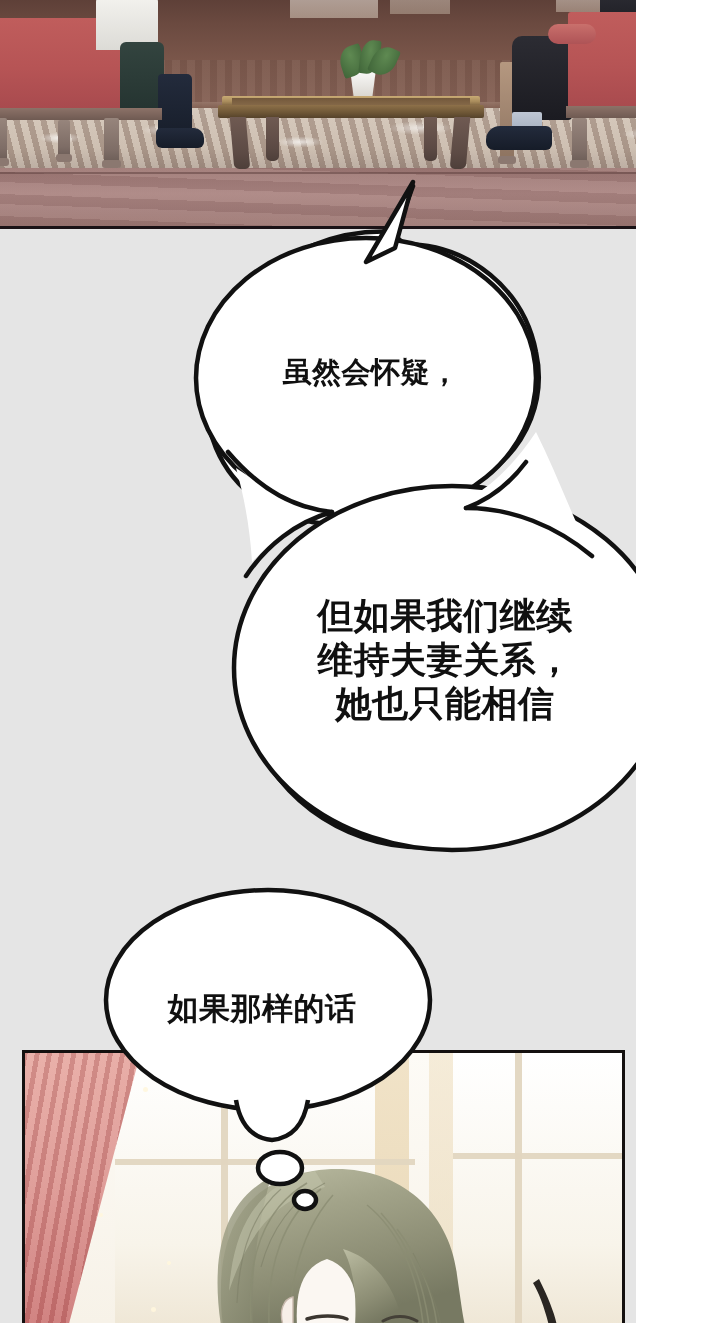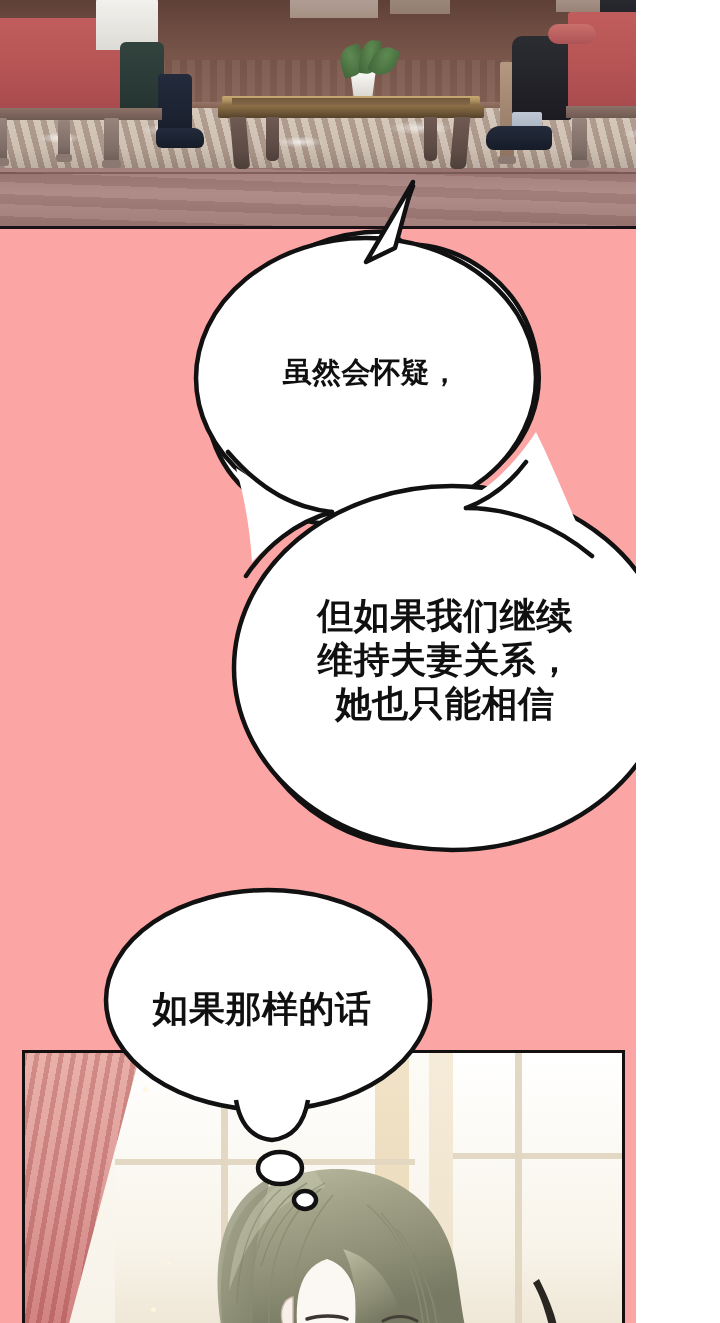--- a/index.html
+++ b/index.html
@@ -7,21 +7,21 @@
     padding: 0;
     background: #ffffff;
   }
   body {
     font-family: "Liberation Sans", sans-serif;
   }
   #page {
     position: relative;
     width: 636px;
     height: 1323px;
-    background: #fca5a5;
+    background: #e5e5e5;
     overflow: hidden;
   }
 
   
   .panel-top {
     position: absolute;
     left: 0;
     top: 0;
     width: 720px;
     height: 226px;
@@ -197,21 +197,21 @@
     left: 206px; top: 352px; width: 330px;
     font-size: 29px; line-height: 40px; font-weight: 600;
   }
   .txt-2 {
     left: 280px; top: 594px; width: 330px;
     font-size: 36px; line-height: 44px; font-weight: 600;
   }
   .txt-3 {
     left: 112px; top: 992px; width: 300px;
     font-family: "Liberation Serif", "DejaVu Serif", serif;
-    font-size: 36px; line-height: 34px; font-weight: 700;
+    font-size: 31px; line-height: 34px; font-weight: 700;
   }
 
   
   .panel-bottom {
     position: absolute;
     left: 22px; top: 1050px;
     width: 603px; height: 273px;
     border: 3px solid #14100f;
     border-bottom: none;
     box-sizing: border-box;

